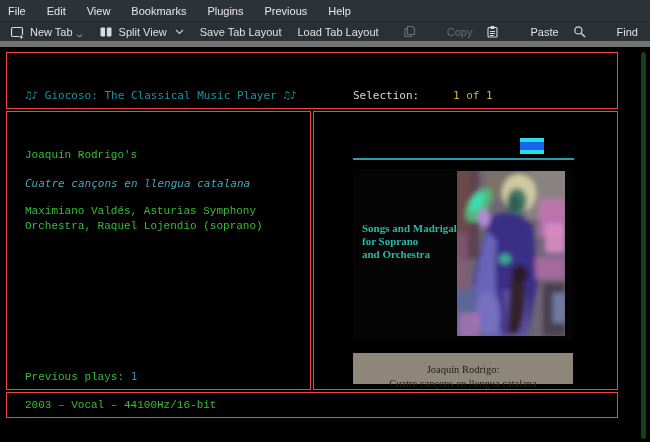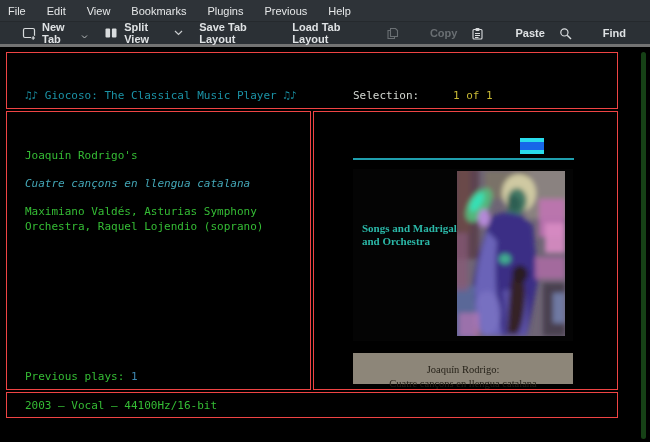--- a/index.html
+++ b/index.html
@@ -12,21 +12,21 @@
     position:absolute; top:0; left:0; width:650px; height:22px;
     background:#2e3338; display:flex; align-items:center;
     padding-left:8px; gap:21px; border-bottom:1px solid #25292d;
   }
   .menubar .menu-item { font-size:11px; color:#e6e8e9; cursor:default; }
 
   
   .toolbar {
     position:absolute; top:22px; left:0; width:650px; height:25px;
     background:#2b3035; display:flex; align-items:center;
-    padding:0 22px; border-bottom:3px solid #737373;font-weight:bold;
+    padding:0 10px; border-bottom:6px solid #737373;
   }
   .tb-btn { display:flex; align-items:center; gap:6px; font-size:11px;
             color:#dfe2e4; margin-right:16px; cursor:default; position:relative; }
   .tb-btn.disabled { color:#6a6f73; }
   .tb-right { margin-left:auto; display:flex; align-items:center; }
   .tb-right .tb-btn { margin-right:14px;gap:31px; }
   .tb-right .tb-btn:last-child { margin-right:2px; }
   .tb-caret { margin-left:-3px; margin-top:8px; }
 
   
@@ -36,21 +36,21 @@
     font-size:11px; line-height:15px;
   }
   .tbox { position:absolute; border:1px solid #ef4444; background:#000; }
   .box-header { left:6px; top:5px;  width:612px; height:57px; }
   .box-left   { left:6px; top:64px; width:305px; height:279px; }
   .box-right  { left:313px; top:64px; width:305px; height:279px; }
   .box-status { left:6px; top:345px; width:612px; height:26px; }
 
   .tline { position:absolute; white-space:pre; }
   .c-cyan   { color:#1b93a6; }
-  .c-green  { color:#35bd35; }
+  .c-green  { color:#35bd35;font-family:Liberation Mono, monospace; }
   .c-white  { color:#d4d8d2; }
   .c-yellow { color:#c9ba35; }
   .c-blue   { color:#3d87b0; }
   .c-title  { color:#44a8b8; font-style:italic; }
 
   .hdr-left   { left:18px; top:5px; }
   .hdr-labels { left:346px; top:5px; }
   .hdr-values { left:446px; top:5px; }
   .hdr-left div, .hdr-labels div, .hdr-values div { white-space:pre; }
 
@@ -202,20 +202,21 @@
       <div class="progress-track"></div>
       <div class="progress-thumb" style="left: 206.45px;">
         <div class="stripe-cyan"></div>
         <div class="stripe-blue"></div>
         <div class="stripe-cyan"></div>
       </div>
 
       <div class="album-cover">
         <div class="cover-title">
           <div>Songs and Madrigals</div>
+          <div>for Soprano</div>
           <div>and Orchestra</div>
         </div>
         <div class="cover-art">
           <svg width="108" height="165" viewBox="0 0 108 165">
             <defs>
                 <filter id="pb" x="-20%" y="-20%" width="140%" height="140%">
                   <feGaussianBlur stdDeviation="2.4"></feGaussianBlur>
                 </filter>
               </defs>
             <rect width="108" height="165" fill="#6e6575"></rect>

